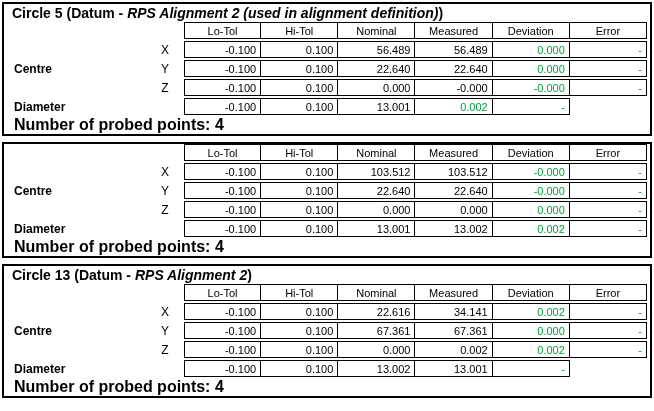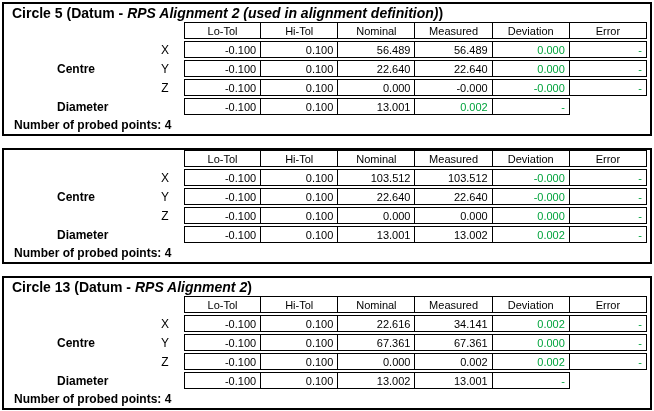--- a/index.html
+++ b/index.html
@@ -9,21 +9,21 @@
     background: #ffffff;
     color: #000000;
     font-family: "Liberation Sans", "DejaVu Sans", sans-serif;
     overflow: hidden;
   }
   .page {
     width: 654px; height: 411px;
     padding: 2px;
     display: flex;
     flex-direction: column;
-    gap: 12px;
+    gap: 6px;
   }
   .panel {
     border: 2px solid #000000;
     background: #ffffff;
   }
   .panel-title {
     font-size: 14px;
     font-weight: bold;
     line-height: 15px;
     padding: 2px 8px 1px 8px;
@@ -36,21 +36,20 @@
     row-gap: 2px;
     margin-right: 3px;
   }
   .lbl {
     font-size: 12px;
     font-weight: bold;
     padding-left: 10px;
     display: flex;
     align-items: center;
     white-space: nowrap;
-    margin-left: 43px;
   }
   .axis {
     font-size: 12px;
     display: flex;
     align-items: center;
     justify-content: center;
   }
   .cell {
     border: 1px solid #000000;
     border-left: none;
@@ -63,21 +62,21 @@
     background: #ffffff;
     white-space: nowrap;
   }
   .cell.first { border-left: 1px solid #000000; text-align: right; }
   .cell.head {
     justify-content: center;
     padding-right: 0;
   }
   .dev { color: var(--ok-green, #00A33C); }
   .points {
-    font-size: 12px;
+    font-size: 16px;
     font-weight: bold;
     line-height: 12px;
     padding: 4px 8px 3px 10px;
     white-space: nowrap;
   }
 </style>
 </head>
 <body>
 
 <div class="page">

